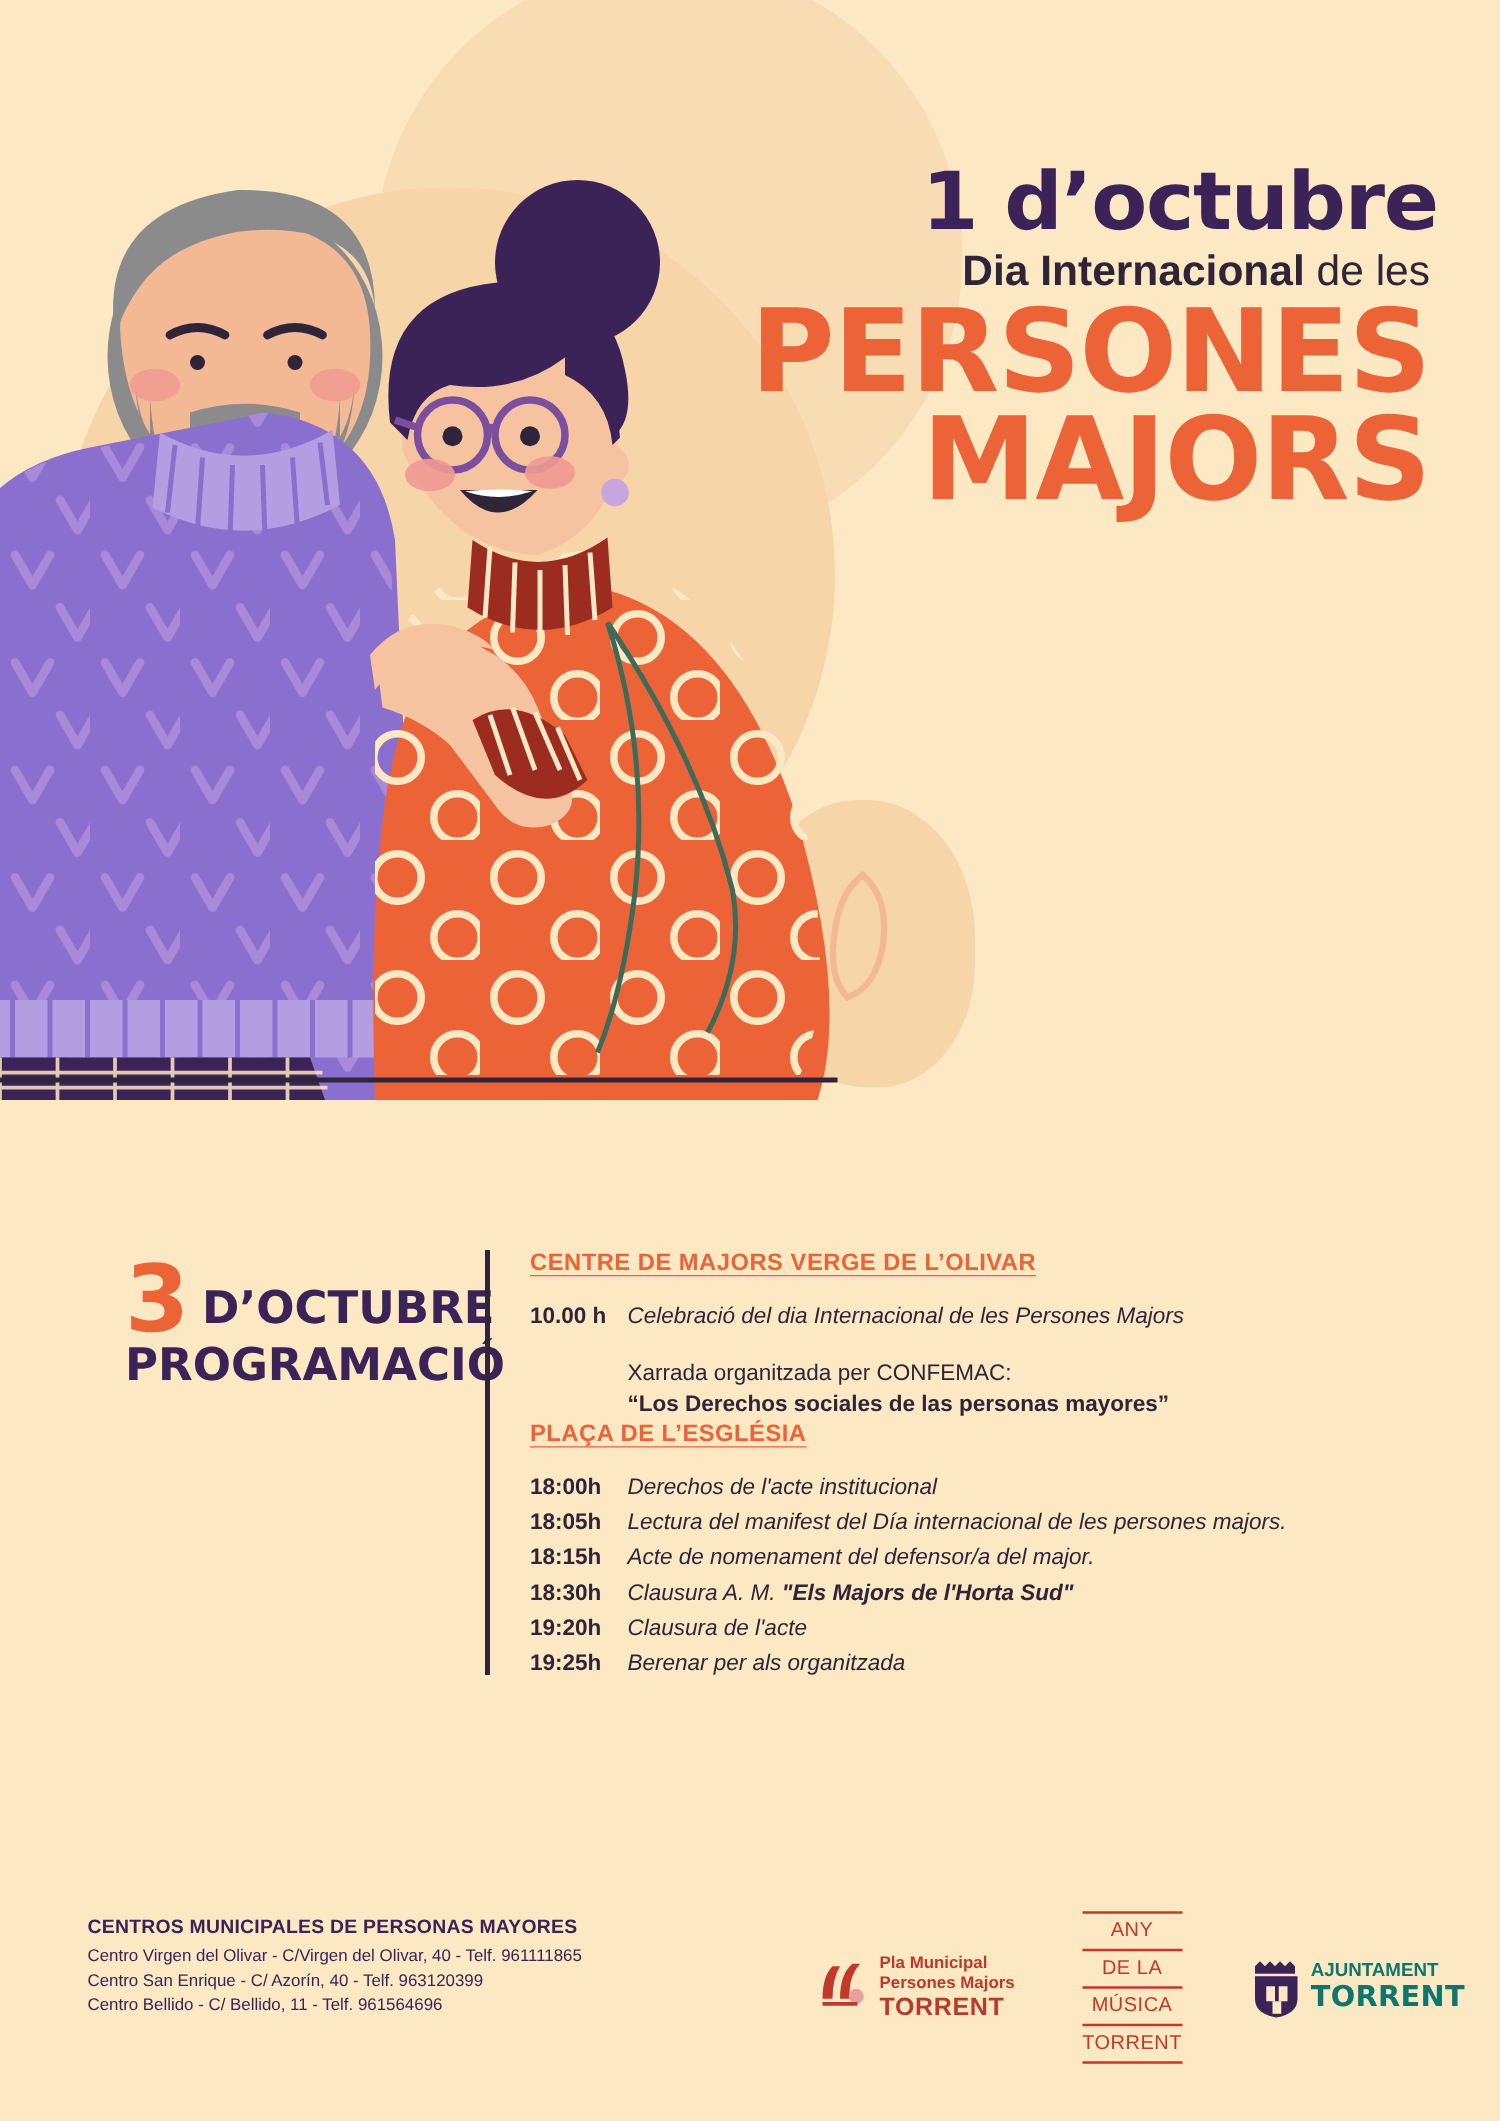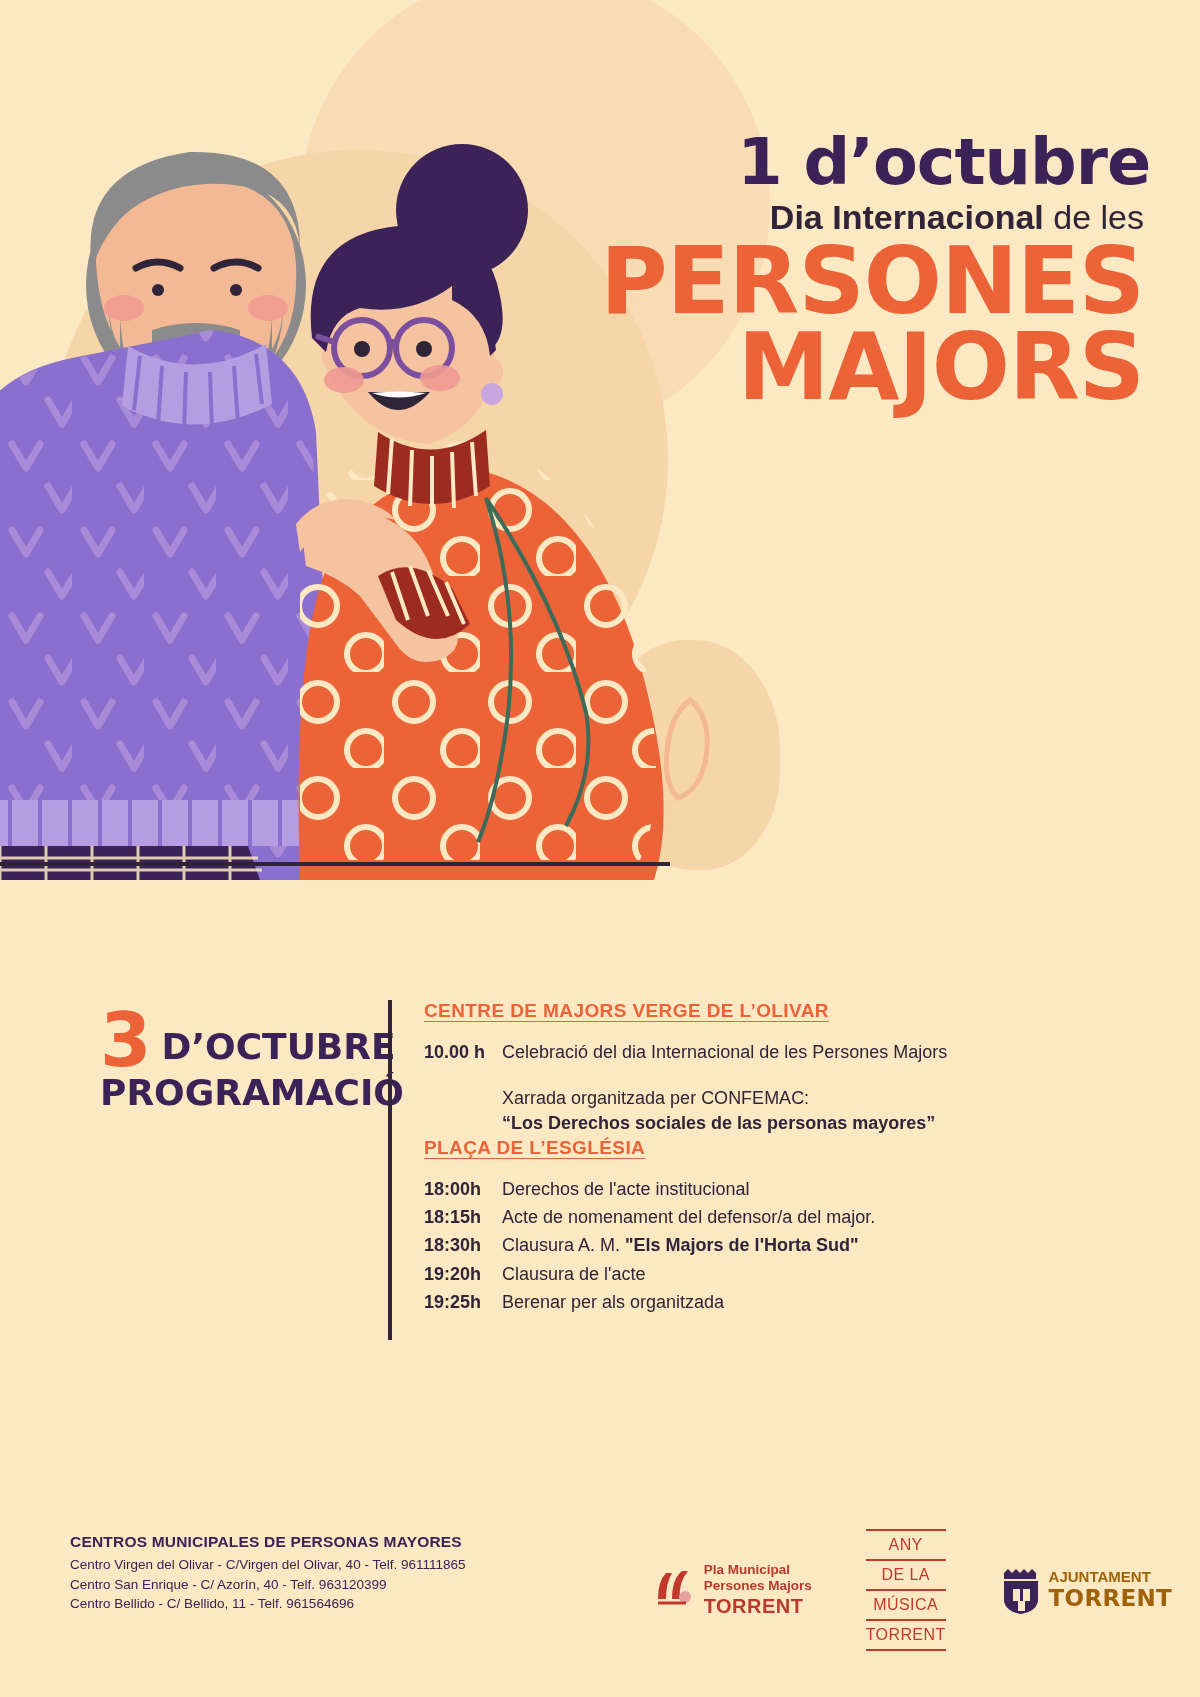--- a/index.html
+++ b/index.html
@@ -174,21 +174,21 @@
     margin-bottom: 4px;
     font-size: 18px;
     color: #2f2438;
     line-height: 1.35;
   }
   .item .t {
     font-weight: 700;
     min-width: 78px;
     flex: 0 0 78px;
   }
-  .item .d { flex: 1; }
+  .item .d { flex: 1; font-style: italic; }
   .item .d b { font-weight: 700; }
   .note {
     margin: 22px 0 0 78px;
     font-size: 18px;
     color: #2f2438;
     line-height: 1.4;
   }
   .note b { font-weight: 700; }
 
   
@@ -258,21 +258,21 @@
   }
   .logo-musica .rule {
     height: 2px;
     background: #c0392b;
     margin: 2px 0;
   }
   .logo-ajunt {
     display: flex;
     align-items: center;
     gap: 9px;
-    color: #a16207;
+    color: #0f766e;
   }
   .logo-ajunt .shield {
     width: 40px; height: 46px;
     position: relative;
   }
   .logo-ajunt .words {
     font-size: 15px;
     line-height: 1.12;
     font-weight: 700;
   }
@@ -464,20 +464,24 @@
         <div><b>“Los Derechos sociales de las personas mayores”</b></div>
       </div>
 
       <div class="venue second">PLAÇA DE L’ESGLÉSIA</div>
       <ul class="items">
         <li class="item">
           <span class="t">18:00h</span>
           <span class="d">Derechos de l'acte institucional</span>
         </li>
         <li class="item">
+          <span class="t">18:05h</span>
+          <span class="d">Lectura del manifest del Día internacional de les persones majors.</span>
+        </li>
+        <li class="item">
           <span class="t">18:15h</span>
           <span class="d">Acte de nomenament del defensor/a del major.</span>
         </li>
         <li class="item">
           <span class="t">18:30h</span>
           <span class="d"><span>Clausura A. M. </span><b>"Els Majors de l'Horta Sud"</b></span>
         </li>
         <li class="item">
           <span class="t">19:20h</span>
           <span class="d">Clausura de l'acte</span>

